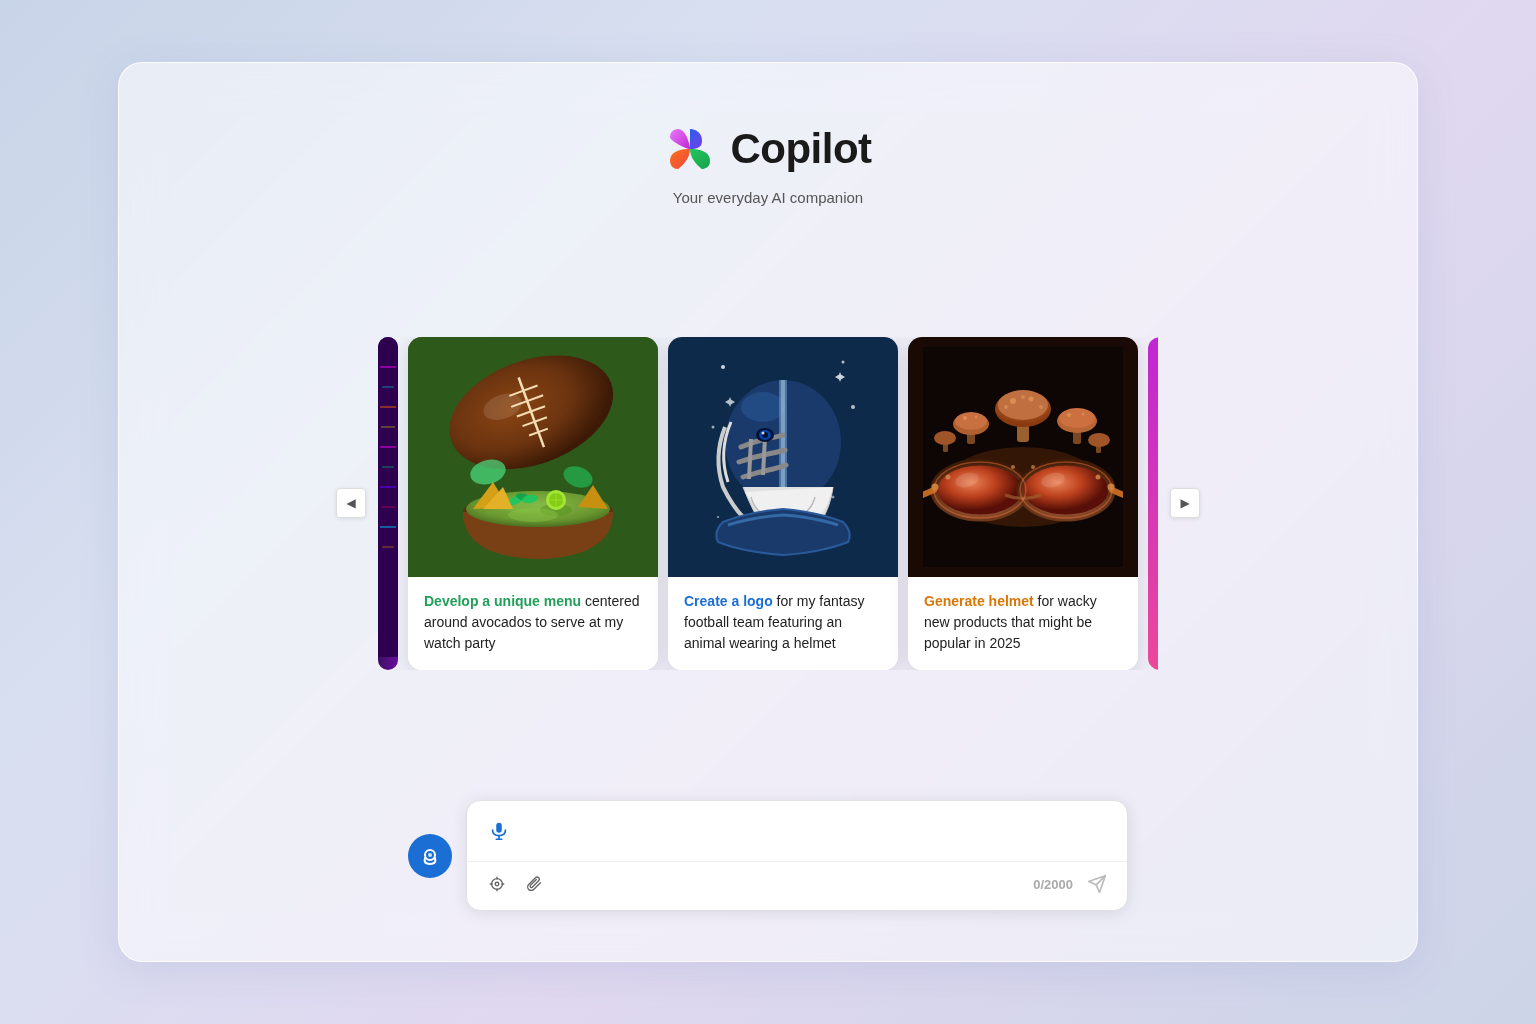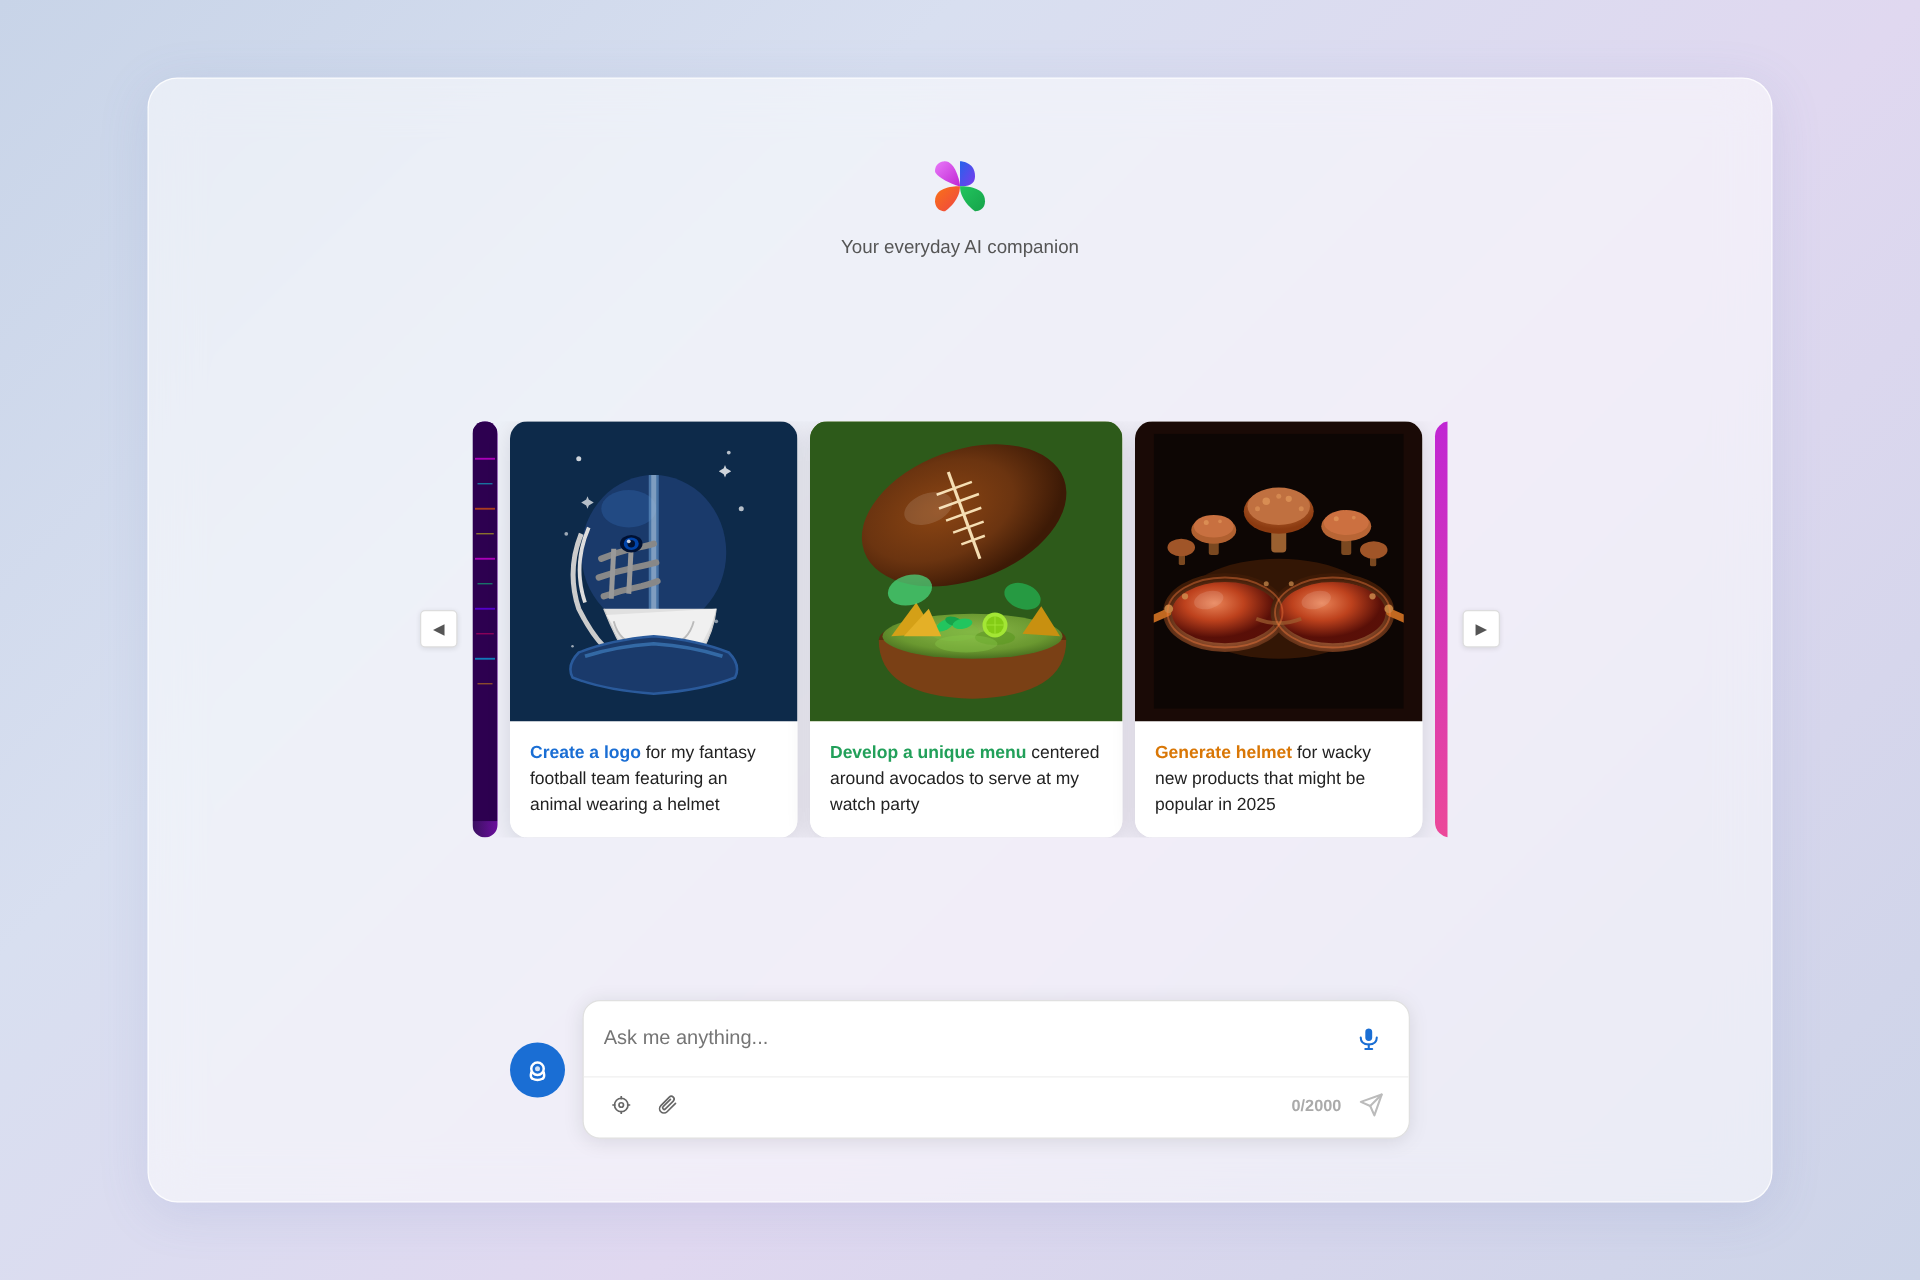--- a/index.html
+++ b/index.html
@@ -331,20 +331,21 @@
             <stop offset="0%" style="stop-color:#e879f9"></stop>
             <stop offset="100%" style="stop-color:#c026d3"></stop>
           </linearGradient>
         </defs>
 
         <path d="M26 6 C26 6 38 6 38 18 C38 26 30 26 26 26 C26 22 26 6 26 6Z" fill="url(#g1)"></path>
         <path d="M26 26 C30 26 46 26 46 38 C46 46 38 46 38 46 C38 46 26 38 26 26Z" fill="url(#g2)"></path>
         <path d="M26 26 C26 38 14 46 14 46 C6 46 6 38 6 38 C6 26 22 26 26 26Z" fill="url(#g3)"></path>
         <path d="M26 26 C22 26 6 18 6 14 C6 6 14 6 14 6 C22 6 26 22 26 26Z" fill="url(#g4)"></path>
       </svg>
+      <h1 class="app-title">Copilot</h1>
     </div>
     <p class="subtitle">Your everyday AI companion</p>
   </div>
 
   <div class="carousel-section">
     <button class="carousel-arrow">◀</button>
 
     <div class="carousel-track">
 
       <div class="card-partial-left">
@@ -357,87 +358,20 @@
           <line x1="3" y1="90" x2="17" y2="90" stroke="#ffff00" stroke-width="1" opacity="0.5"></line>
           <line x1="2" y1="110" x2="18" y2="110" stroke="#ff00ff" stroke-width="1.5" opacity="0.6"></line>
           <line x1="4" y1="130" x2="16" y2="130" stroke="#00ff88" stroke-width="1" opacity="0.5"></line>
           <line x1="2" y1="150" x2="18" y2="150" stroke="#6600ff" stroke-width="1.5" opacity="0.7"></line>
           <line x1="3" y1="170" x2="17" y2="170" stroke="#ff0066" stroke-width="1" opacity="0.5"></line>
           <line x1="2" y1="190" x2="18" y2="190" stroke="#00ccff" stroke-width="1.5" opacity="0.6"></line>
           <line x1="4" y1="210" x2="16" y2="210" stroke="#ffaa00" stroke-width="1" opacity="0.5"></line>
         </svg>
       </div>
 
-      <div class="card">
-        <div class="card-image card1-image">
-
-          <svg class="lion-helmet-art" viewBox="0 0 180 220" xmlns="http://www.w3.org/2000/svg">
-            <defs>
-              <radialGradient id="starGlow" cx="50%" cy="50%" r="50%">
-                <stop offset="0%" style="stop-color:#ffffff;stop-opacity:1"></stop>
-                <stop offset="100%" style="stop-color:#ffffff;stop-opacity:0"></stop>
-              </radialGradient>
-            </defs>
-
-            <circle cx="30" cy="20" r="2" fill="white" opacity="0.8"></circle>
-            <circle cx="150" cy="15" r="1.5" fill="white" opacity="0.7"></circle>
-            <circle cx="20" cy="80" r="1.5" fill="white" opacity="0.6"></circle>
-            <circle cx="160" cy="60" r="2" fill="white" opacity="0.7"></circle>
-            <circle cx="140" cy="150" r="1.5" fill="white" opacity="0.5"></circle>
-            <circle cx="25" cy="170" r="1" fill="white" opacity="0.6"></circle>
-
-            <path d="M145 30 L147 25 L149 30 L147 35Z M147 27 L152 30 L147 33 L142 30Z" fill="white" opacity="0.8"></path>
-            <path d="M35 55 L37 50 L39 55 L37 60Z M37 52 L42 55 L37 58 L32 55Z" fill="white" opacity="0.7"></path>
-
-            <ellipse cx="90" cy="95" rx="58" ry="62" fill="#1a3a6b"></ellipse>
-
-            <ellipse cx="70" cy="60" rx="22" ry="15" fill="#2a5a9b" opacity="0.5"></ellipse>
-
-            <path d="M90 33 L90 155" stroke="#6699cc" stroke-width="8" opacity="0.6"></path>
-            <path d="M90 33 L90 155" stroke="white" stroke-width="4" opacity="0.3"></path>
-
-            <path d="M48 100 Q60 95 72 92 Q84 90 90 88" stroke="#888" stroke-width="5" fill="none" stroke-linecap="round"></path>
-            <path d="M46 115 Q60 110 75 107 Q85 105 92 103" stroke="#888" stroke-width="5" fill="none" stroke-linecap="round"></path>
-            <path d="M50 130 Q65 125 80 122 Q88 120 93 118" stroke="#888" stroke-width="5" fill="none" stroke-linecap="round"></path>
-
-            <line x1="58" y1="92" x2="56" y2="132" stroke="#999" stroke-width="4"></line>
-            <line x1="72" y1="90" x2="70" y2="128" stroke="#999" stroke-width="4"></line>
-
-            <ellipse cx="72" cy="88" rx="9" ry="7" fill="#001133"></ellipse>
-            <ellipse cx="72" cy="88" rx="6" ry="5" fill="#0044aa"></ellipse>
-            <ellipse cx="72" cy="88" rx="3" ry="3" fill="#001133"></ellipse>
-            <ellipse cx="70" cy="86" rx="1.5" ry="1.5" fill="white" opacity="0.8"></ellipse>
-
-            <path d="M32 80 Q20 110 30 140 Q40 160 50 170" stroke="#cccccc" stroke-width="4" fill="none"></path>
-            <path d="M38 75 Q25 105 35 135" stroke="#dddddd" stroke-width="3" fill="none"></path>
-
-            <path d="M50 140 Q60 165 70 180 Q80 195 90 198 Q100 200 110 195 Q120 188 128 175 Q138 158 140 140" fill="#e0e0e0" stroke="#cccccc" stroke-width="1"></path>
-            <path d="M52 145 Q62 160 72 175 Q82 190 90 192 Q100 193 110 188 Q120 180 130 165 Q138 150 140 140" fill="#f0f0f0"></path>
-
-            <path d="M70 180 Q78 190 85 195" stroke="#aaa" stroke-width="1.5" fill="none"></path>
-            <path d="M80 183 Q87 193 93 196" stroke="#aaa" stroke-width="1.5" fill="none"></path>
-            <path d="M90 182 Q95 192 100 195" stroke="#aaa" stroke-width="1.5" fill="none"></path>
-            <path d="M100 178 Q106 188 112 192" stroke="#aaa" stroke-width="1.5" fill="none"></path>
-            <path d="M110 172 Q116 182 120 188" stroke="#aaa" stroke-width="1.5" fill="none"></path>
-
-            <path d="M58 150 Q60 158 65 163 Q72 170 80 172" stroke="#bbb" stroke-width="1.5" fill="none"></path>
-            <path d="M122 150 Q120 158 115 163 Q108 170 100 172" stroke="#bbb" stroke-width="1.5" fill="none"></path>
-
-            <path d="M30 175 Q55 165 90 162 Q125 165 150 175 Q160 185 155 195 Q130 205 90 208 Q50 205 25 195 Q20 185 30 175Z" fill="#1a3a6b" stroke="#2a5a9b" stroke-width="2"></path>
-            <path d="M35 178 Q60 170 90 168 Q120 170 145 178" stroke="#4488cc" stroke-width="3" fill="none" opacity="0.6"></path>
-          </svg>
-        </div>
-        <div class="card-text-area">
-          <p>
-            <span class="highlight-blue">Create a logo</span>
-            <span> for my fantasy football team featuring an animal wearing a helmet</span>
-          </p>
-        </div>
-      </div>
-
       <div class="card card-center">
         <div class="card-image card2-image">
           
           <svg class="avocado-football-art" viewBox="0 0 250 240" xmlns="http://www.w3.org/2000/svg">
 
             <defs>
               <radialGradient id="footballGrad" cx="40%" cy="40%" r="60%">
                 <stop offset="0%" style="stop-color:#8B4513"></stop>
                 <stop offset="60%" style="stop-color:#6B3410"></stop>
                 <stop offset="100%" style="stop-color:#3d1a06"></stop>
@@ -492,20 +426,87 @@
             <path d="M75 172 L95 150 L105 172Z" fill="#e4b027"></path>
 
             <ellipse cx="80" cy="135" rx="18" ry="12" fill="#4ade80" opacity="0.7" transform="rotate(-15, 80, 135)"></ellipse>
             <ellipse cx="170" cy="140" rx="15" ry="10" fill="#22c55e" opacity="0.6" transform="rotate(20, 170, 140)"></ellipse>
           </svg>
         </div>
         <div class="card-text-area">
           <p>
             <span class="highlight-green">Develop a unique menu</span>
             <span> centered around avocados to serve at my watch party</span>
+          </p>
+        </div>
+      </div>
+
+      <div class="card">
+        <div class="card-image card1-image">
+
+          <svg class="lion-helmet-art" viewBox="0 0 180 220" xmlns="http://www.w3.org/2000/svg">
+            <defs>
+              <radialGradient id="starGlow" cx="50%" cy="50%" r="50%">
+                <stop offset="0%" style="stop-color:#ffffff;stop-opacity:1"></stop>
+                <stop offset="100%" style="stop-color:#ffffff;stop-opacity:0"></stop>
+              </radialGradient>
+            </defs>
+
+            <circle cx="30" cy="20" r="2" fill="white" opacity="0.8"></circle>
+            <circle cx="150" cy="15" r="1.5" fill="white" opacity="0.7"></circle>
+            <circle cx="20" cy="80" r="1.5" fill="white" opacity="0.6"></circle>
+            <circle cx="160" cy="60" r="2" fill="white" opacity="0.7"></circle>
+            <circle cx="140" cy="150" r="1.5" fill="white" opacity="0.5"></circle>
+            <circle cx="25" cy="170" r="1" fill="white" opacity="0.6"></circle>
+
+            <path d="M145 30 L147 25 L149 30 L147 35Z M147 27 L152 30 L147 33 L142 30Z" fill="white" opacity="0.8"></path>
+            <path d="M35 55 L37 50 L39 55 L37 60Z M37 52 L42 55 L37 58 L32 55Z" fill="white" opacity="0.7"></path>
+
+            <ellipse cx="90" cy="95" rx="58" ry="62" fill="#1a3a6b"></ellipse>
+
+            <ellipse cx="70" cy="60" rx="22" ry="15" fill="#2a5a9b" opacity="0.5"></ellipse>
+
+            <path d="M90 33 L90 155" stroke="#6699cc" stroke-width="8" opacity="0.6"></path>
+            <path d="M90 33 L90 155" stroke="white" stroke-width="4" opacity="0.3"></path>
+
+            <path d="M48 100 Q60 95 72 92 Q84 90 90 88" stroke="#888" stroke-width="5" fill="none" stroke-linecap="round"></path>
+            <path d="M46 115 Q60 110 75 107 Q85 105 92 103" stroke="#888" stroke-width="5" fill="none" stroke-linecap="round"></path>
+            <path d="M50 130 Q65 125 80 122 Q88 120 93 118" stroke="#888" stroke-width="5" fill="none" stroke-linecap="round"></path>
+
+            <line x1="58" y1="92" x2="56" y2="132" stroke="#999" stroke-width="4"></line>
+            <line x1="72" y1="90" x2="70" y2="128" stroke="#999" stroke-width="4"></line>
+
+            <ellipse cx="72" cy="88" rx="9" ry="7" fill="#001133"></ellipse>
+            <ellipse cx="72" cy="88" rx="6" ry="5" fill="#0044aa"></ellipse>
+            <ellipse cx="72" cy="88" rx="3" ry="3" fill="#001133"></ellipse>
+            <ellipse cx="70" cy="86" rx="1.5" ry="1.5" fill="white" opacity="0.8"></ellipse>
+
+            <path d="M32 80 Q20 110 30 140 Q40 160 50 170" stroke="#cccccc" stroke-width="4" fill="none"></path>
+            <path d="M38 75 Q25 105 35 135" stroke="#dddddd" stroke-width="3" fill="none"></path>
+
+            <path d="M50 140 Q60 165 70 180 Q80 195 90 198 Q100 200 110 195 Q120 188 128 175 Q138 158 140 140" fill="#e0e0e0" stroke="#cccccc" stroke-width="1"></path>
+            <path d="M52 145 Q62 160 72 175 Q82 190 90 192 Q100 193 110 188 Q120 180 130 165 Q138 150 140 140" fill="#f0f0f0"></path>
+
+            <path d="M70 180 Q78 190 85 195" stroke="#aaa" stroke-width="1.5" fill="none"></path>
+            <path d="M80 183 Q87 193 93 196" stroke="#aaa" stroke-width="1.5" fill="none"></path>
+            <path d="M90 182 Q95 192 100 195" stroke="#aaa" stroke-width="1.5" fill="none"></path>
+            <path d="M100 178 Q106 188 112 192" stroke="#aaa" stroke-width="1.5" fill="none"></path>
+            <path d="M110 172 Q116 182 120 188" stroke="#aaa" stroke-width="1.5" fill="none"></path>
+
+            <path d="M58 150 Q60 158 65 163 Q72 170 80 172" stroke="#bbb" stroke-width="1.5" fill="none"></path>
+            <path d="M122 150 Q120 158 115 163 Q108 170 100 172" stroke="#bbb" stroke-width="1.5" fill="none"></path>
+
+            <path d="M30 175 Q55 165 90 162 Q125 165 150 175 Q160 185 155 195 Q130 205 90 208 Q50 205 25 195 Q20 185 30 175Z" fill="#1a3a6b" stroke="#2a5a9b" stroke-width="2"></path>
+            <path d="M35 178 Q60 170 90 168 Q120 170 145 178" stroke="#4488cc" stroke-width="3" fill="none" opacity="0.6"></path>
+          </svg>
+        </div>
+        <div class="card-text-area">
+          <p>
+            <span class="highlight-blue">Create a logo</span>
+            <span> for my fantasy football team featuring an animal wearing a helmet</span>
           </p>
         </div>
       </div>
 
       <div class="card">
         <div class="card-image card3-image">
           <svg class="mushroom-glasses-art" viewBox="0 0 200 220" xmlns="http://www.w3.org/2000/svg">
             <defs>
               <radialGradient id="glassGrad" cx="50%" cy="60%" r="60%">
                 <stop offset="0%" style="stop-color:#c0784a"></stop>
@@ -610,21 +611,20 @@
           <circle cx="12" cy="11" r="5" stroke="white" stroke-width="2"></circle>
           <path d="M7 14 Q6 18 8 19" stroke="white" stroke-width="2" stroke-linecap="round"></path>
           <path d="M17 14 Q18 18 16 19" stroke="white" stroke-width="2" stroke-linecap="round"></path>
           <path d="M8 19 Q10 20 12 20 Q14 20 16 19" stroke="white" stroke-width="2" stroke-linecap="round"></path>
           <circle cx="12" cy="11" r="2" fill="white" opacity="0.8"></circle>
         </svg>
       </div>
 
       <div class="input-box-wrapper">
         <div class="input-top">
-          <input type="text" class="search-input" placeholder="Ask me anything..." style="">
           <div class="mic-btn">
             <svg viewBox="0 0 24 24" width="22" height="22" fill="none" xmlns="http://www.w3.org/2000/svg">
               <rect x="9" y="3" width="6" height="11" rx="3" fill="#1a6ed4"></rect>
               <path d="M5 11 Q5 17 12 17 Q19 17 19 11" stroke="#1a6ed4" stroke-width="1.8" fill="none" stroke-linecap="round"></path>
               <line x1="12" y1="17" x2="12" y2="21" stroke="#1a6ed4" stroke-width="1.8" stroke-linecap="round"></line>
               <line x1="9" y1="21" x2="15" y2="21" stroke="#1a6ed4" stroke-width="1.8" stroke-linecap="round"></line>
             </svg>
           </div>
         </div>
         <div class="input-bottom">

